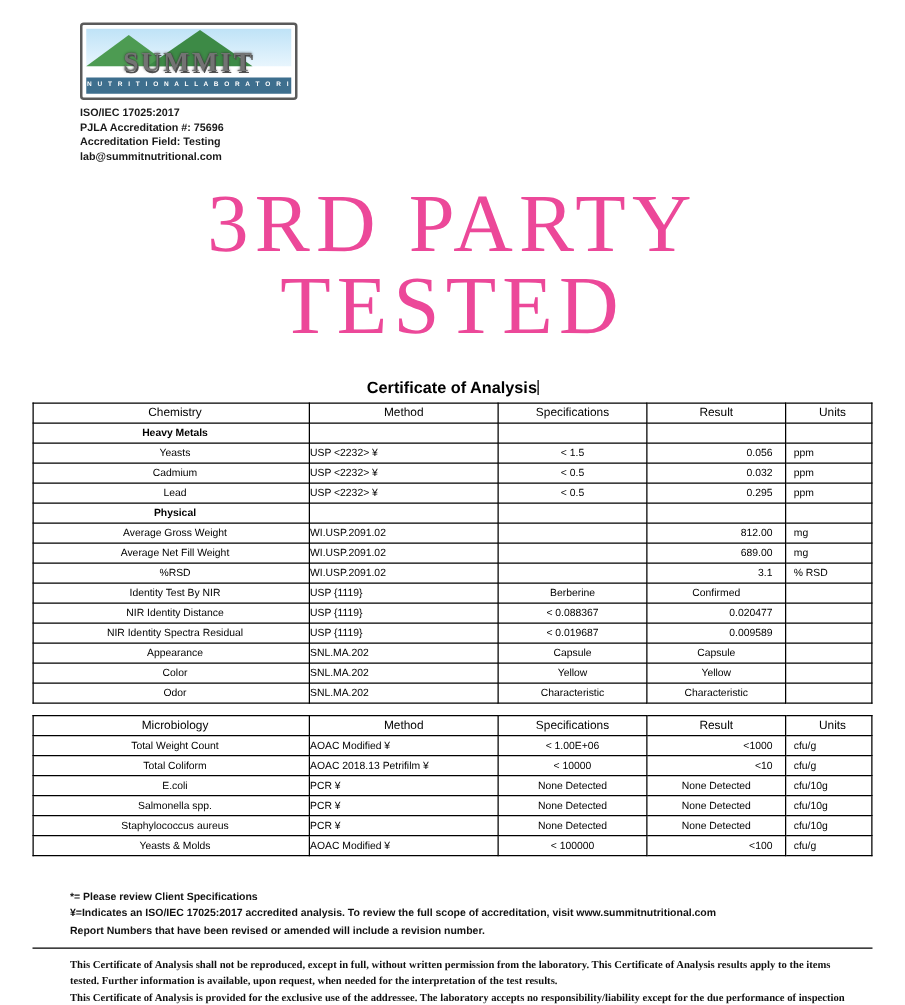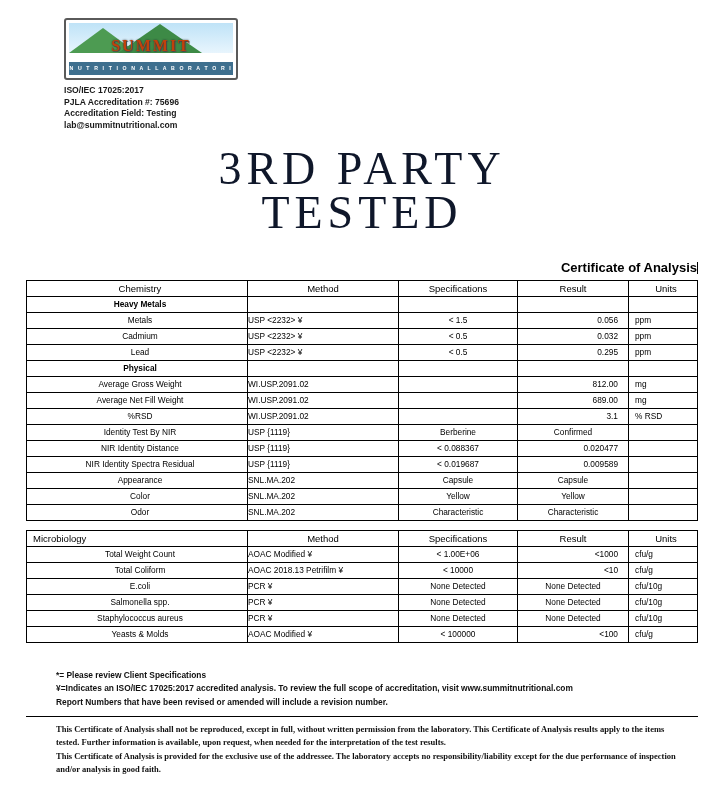--- a/index.html
+++ b/index.html
@@ -60,23 +60,23 @@
     border-right: 42px solid transparent;
     border-bottom: 29px solid #3d8a46;
   }
   .logo-word {
     position: absolute;
     left: 0; right: 0;
     top: 17px;
     text-align: center;
     font-family: "Liberation Serif", serif;
     font-weight: bold;
-    font-size: 16px;
+    font-size: 22px;
     letter-spacing: 2px;
-    color: #c2410c;
+    color: #737373;
     text-shadow: 0 0 2px #2e2e2e, 1px 1px 0 #555;
   }
   .logo-bar {
     position: absolute;
     left: 3px; right: 3px;
     bottom: 3px;
     height: 13px;
     background: #3e6f8e;
     color: #ffffff;
     font-size: 5.2px;
@@ -90,35 +90,35 @@
     font-size: 8.6px;
     font-weight: bold;
     line-height: 11.5px;
     color: #1a1a1a;
   }
 
   
   .bigtitle {
     text-align: center;
     font-family: "Liberation Serif", serif;
-    color: #0f172a;
-    font-size: 46px;
+    color: #ec4899;
+    font-size: 66px;
     letter-spacing: 5px;
     line-height: 1.05;
     margin-top: 14px;
     font-weight: normal;
   }
   .bigtitle .l2 {
     display: block;
     margin-top: -4px;
     text-align: center;
   }
 
   .coa-title {
-    text-align: right;
+    text-align: center;
     font-size: 13px;
     font-weight: bold;
     margin-top: 22px;
     margin-bottom: 5px;
     position: relative;
   }
   .caret {
     display: inline-block;
     width: 1px;
     height: 12px;
@@ -224,21 +224,21 @@
     </thead>
     <tbody id="chem-body">
         <tr class="section-row">
           <td class="c-name">Heavy Metals</td>
           <td class="c-method"></td>
           <td class="c-spec"></td>
           <td class="c-result"></td>
           <td class="c-units"></td>
         </tr>
         <tr>
-          <td class="c-name">Metals</td>
+          <td class="c-name">Yeasts</td>
           <td class="c-method">USP &lt;2232&gt; ¥</td>
           <td class="c-spec">&lt; 1.5</td>
           <td class="c-result">0.056</td>
           <td class="c-units">ppm</td>
         </tr>
         <tr>
           <td class="c-name">Cadmium</td>
           <td class="c-method">USP &lt;2232&gt; ¥</td>
           <td class="c-spec">&lt; 0.5</td>
           <td class="c-result">0.032</td>
@@ -322,21 +322,21 @@
           <td class="c-units"></td>
         </tr>
       </tbody>
   </table>
 
   <div class="gap"></div>
 
   <table class="coa">
     <thead>
       <tr class="hdr">
-        <th class="c-name" style="text-align:left">Microbiology</th>
+        <th class="c-name" style="text-align:center">Microbiology</th>
         <th class="c-method">Method</th>
         <th class="c-spec">Specifications</th>
         <th class="c-result ctr">Result</th>
         <th class="c-units" style="text-align:center">Units</th>
       </tr>
     </thead>
     <tbody id="micro-body">
         <tr>
           <td class="c-name">Total Weight Count</td>
           <td class="c-method">AOAC Modified ¥</td>

